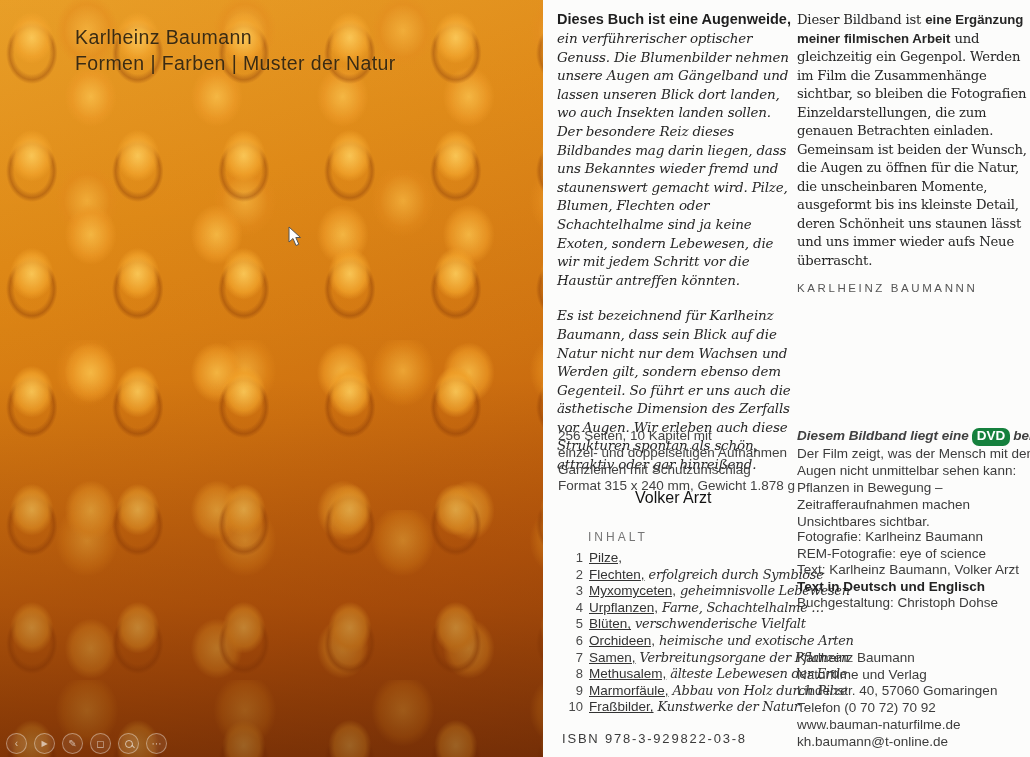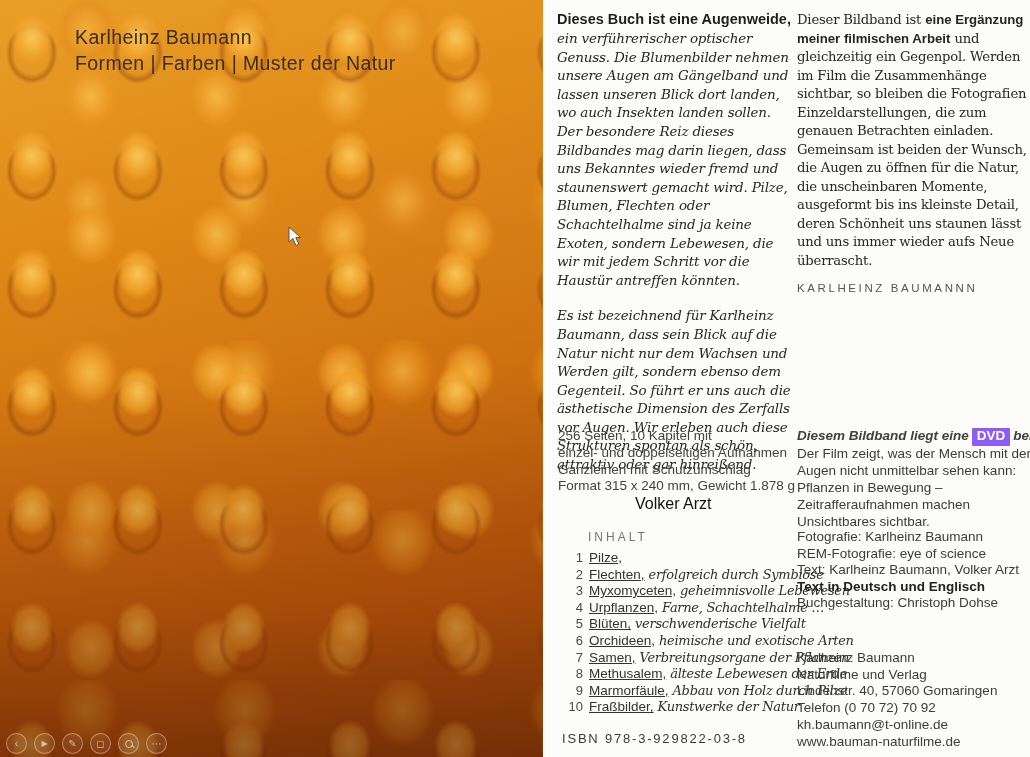--- a/index.html
+++ b/index.html
@@ -32,40 +32,40 @@
                 right:-3px; bottom:-1px; transform:rotate(45deg); }
 
   
   .serif-i { font-family:"DejaVu Serif", serif; font-style:italic; font-size:13.5px; line-height:18.6px; color:#262626; letter-spacing:-0.2px; }
   .serif-r { font-family:"DejaVu Serif", serif; font-size:13.2px; line-height:18.5px; color:#262626; letter-spacing:-0.2px; }
   .sansb   { font-family:"Liberation Sans", sans-serif; font-weight:bold; font-style:normal; letter-spacing:0; }
 
   .mid-flow { position:absolute; left:557px; top:11px; width:238px; }
   .mid-lead { font-size:14.5px; color:#1e1e1e; margin-bottom:2px; }
   .mid-p2   { margin-top:17px; }
-  .signature { margin-top:21px; padding-left:78px; font-size:16px; color:#111; }
+  .signature { margin-top:15px; padding-left:78px; font-size:16px; color:#111; }
 
   .specs { position:absolute; left:558px; top:428px; font-size:13.5px; line-height:16.8px; color:#424242; }
 
   .inhalt-header { position:absolute; left:588px; top:530px; font-size:12px; letter-spacing:3px; color:#757575; }
   .inhalt { position:absolute; left:557px; top:550px; }
   .inhalt .row { display:flex; line-height:16.6px; }
   .inhalt .num { width:26px; text-align:right; margin-right:6px; font-size:13px; color:#4a4a4a; flex:none; }
   .inhalt .nm  { font-size:13.5px; color:#333; white-space:nowrap;text-decoration:underline; }
   .inhalt .ds  { font-family:"DejaVu Serif", serif; font-style:italic; font-size:13px; color:#2e2e2e; white-space:nowrap; margin-left:4px; letter-spacing:-0.3px; }
 
   .isbn { position:absolute; left:562px; top:731px; font-size:13px; letter-spacing:1.8px; color:#3a3a3a; }
 
   .right-flow { position:absolute; left:797px; top:11px; width:236px; }
   .right-flow .sansb { font-size:13.2px; }
   .author-caps { margin-top:12px; font-family:"Liberation Sans", sans-serif; font-style:normal; font-size:11.5px; letter-spacing:2.6px; color:#555; }
 
   .dvd-block { position:absolute; left:797px; top:428px; width:242px; font-size:13.5px; line-height:16.9px; color:#3c3c3c; }
   .dvd-lead { font-weight:bold; color:#404040;font-style:italic; }
-  .dvd-badge { display:inline-block; background:#8b5cf6; color:#fff; font-weight:bold; padding:0 5px 1px 5px; margin:0 3px; border-radius:1px; }
+  .dvd-badge { display:inline-block; background:#15803d; color:#fff; font-weight:bold; padding:0 5px 1px 5px; margin:0 3px; border-radius:7px; }
 
   .credits { position:absolute; left:797px; top:529px; font-size:13.5px; line-height:16.5px; color:#3c3c3c; }
   .credits .b { font-weight:bold; color:#222; }
   .contact { position:absolute; left:797px; top:650px; font-size:13.5px; line-height:16.7px; color:#3c3c3c; }
 
   .cursor { position:absolute; left:288px; top:226px; width:16px; height:22px; pointer-events:none; }
 </style>
 </head>
 <body>
 
@@ -183,22 +183,22 @@
     <div>Text: Karlheinz Baumann, Volker Arzt</div>
     <div class="b">Text in Deutsch und Englisch</div>
     <div>Buchgestaltung: Christoph Dohse</div>
   </div>
 
   <div class="contact">
     <div>Karlheinz Baumann</div>
     <div>Naturfilme und Verlag</div>
     <div>Lindenstr. 40, 57060 Gomaringen</div>
     <div>Telefon (0 70 72) 70 92</div>
+    <div>www.bauman-naturfilme.de</div>
     <div>kh.baumann@t-online.de</div>
-    <div>www.bauman-naturfilme.de</div>
   </div>
 
   <div class="cursor">
     <svg width="16" height="22" viewBox="0 0 16 22">
       <path d="M1,1 L1,16 L5,12.5 L8,19.5 L10.8,18.3 L7.8,11.5 L12.5,11.5 Z" fill="#ffffff" stroke="#555555" stroke-width="1"></path>
     </svg>
   </div>
 
 </div>
 

